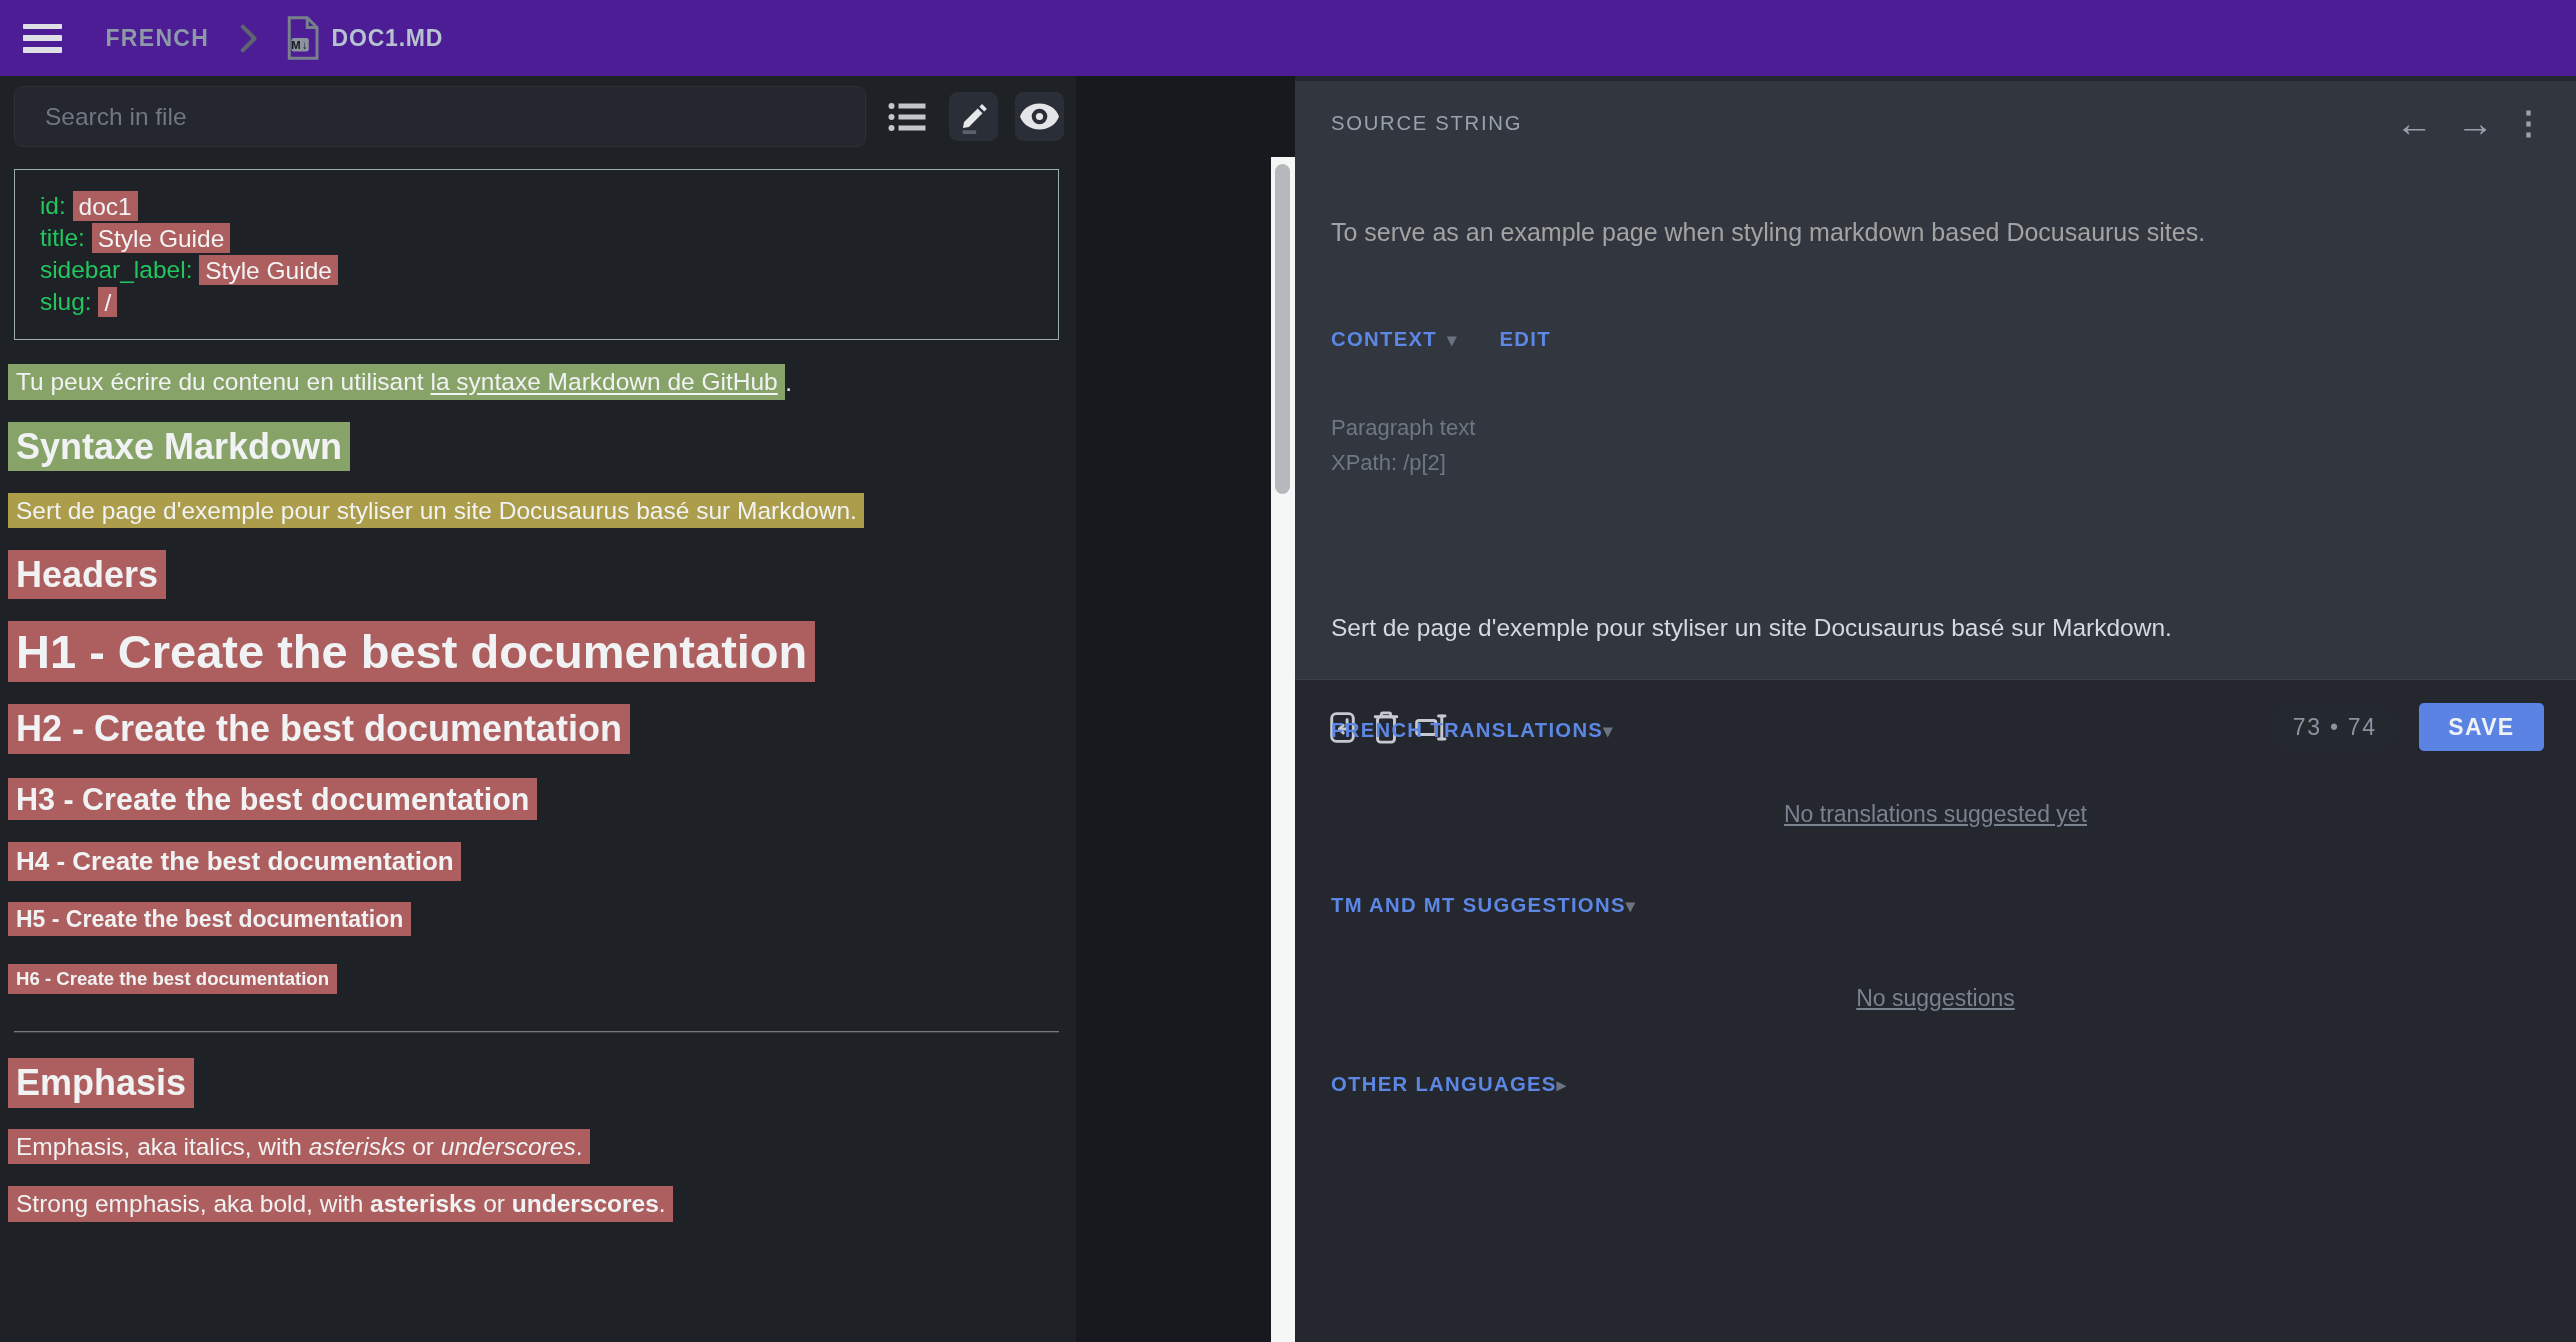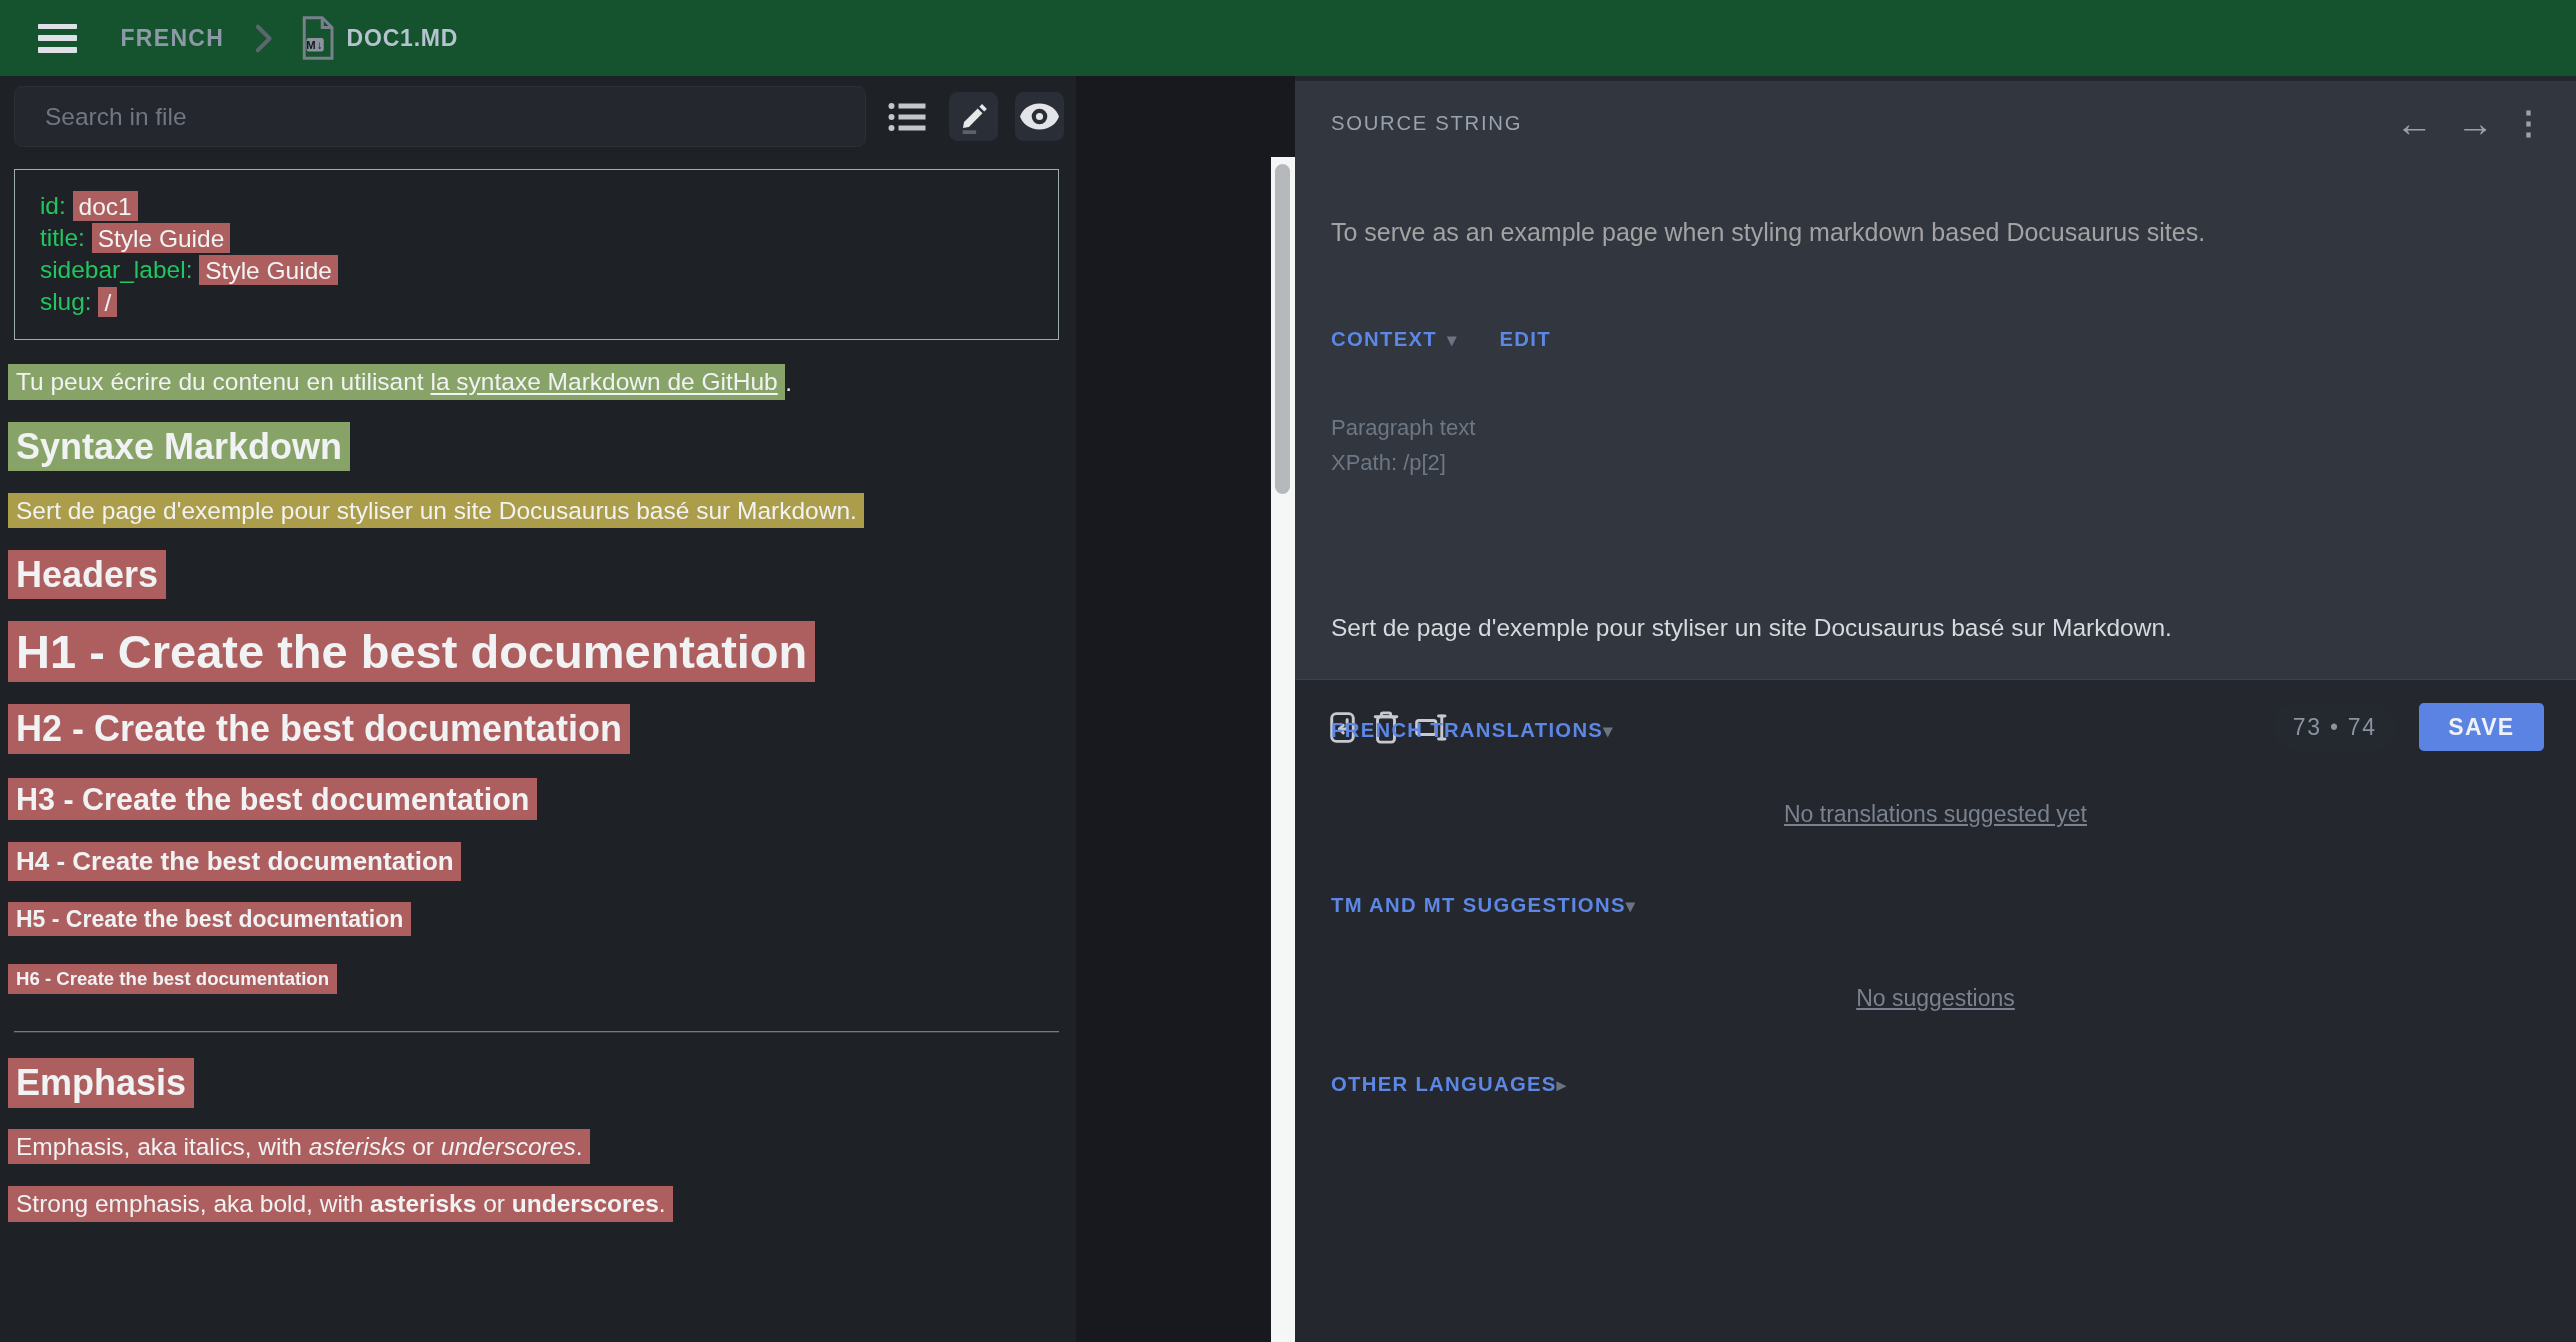--- a/index.html
+++ b/index.html
@@ -1,21 +1,21 @@
 <!DOCTYPE html>
 <html style="font-size:13.5px"><head>
 <meta charset="utf-8">
 <style>
   * { box-sizing: border-box; }
   html,body { margin:0; padding:0; background:#17191e; font-family:"Liberation Sans", sans-serif; }
   .page { position:relative; width:2576px; height:1342px; overflow:hidden; background:#17191e; }
 
   
-  .topbar { position:absolute; left:0; top:0; width:2576px; height:76px; background:#14532d;
-            display:flex; align-items:center; padding:0 24px; }
+  .topbar { position:absolute; left:0; top:0; width:2576px; height:76px; background:#4c1d95;
+            display:flex; align-items:center; padding:0 9px; }
   .hamburger { width:39px; height:29px; display:flex; flex-direction:column; justify-content:space-between; cursor:pointer; margin-left:13.5px; }
   .hamburger div { height:5.1px; background:#dde1e5; border-radius:0.8px; }
   .crumb-project { margin-left:44px; font-size:23px; font-weight:700; letter-spacing:1.3px; color:#8d99a7; }
   .crumb-chevron { margin:0 22px 0 27px; }
   .crumb-file { display:flex; align-items:center; gap:12px; font-size:23px; font-weight:700; letter-spacing:0.8px; color:#b6c2cf; }
 
   
   .left-panel { position:absolute; left:0; top:76px; width:1076px; height:1266px; background:#1e2126; overflow:hidden; }
   .left-toolbar { height:81px; display:flex; align-items:center; padding:0 12px 0 13.5px; }
   .search { width:1043px; height:61px; background:#24272e; border:0.8px solid #2c3037; border-radius:8.5px;

